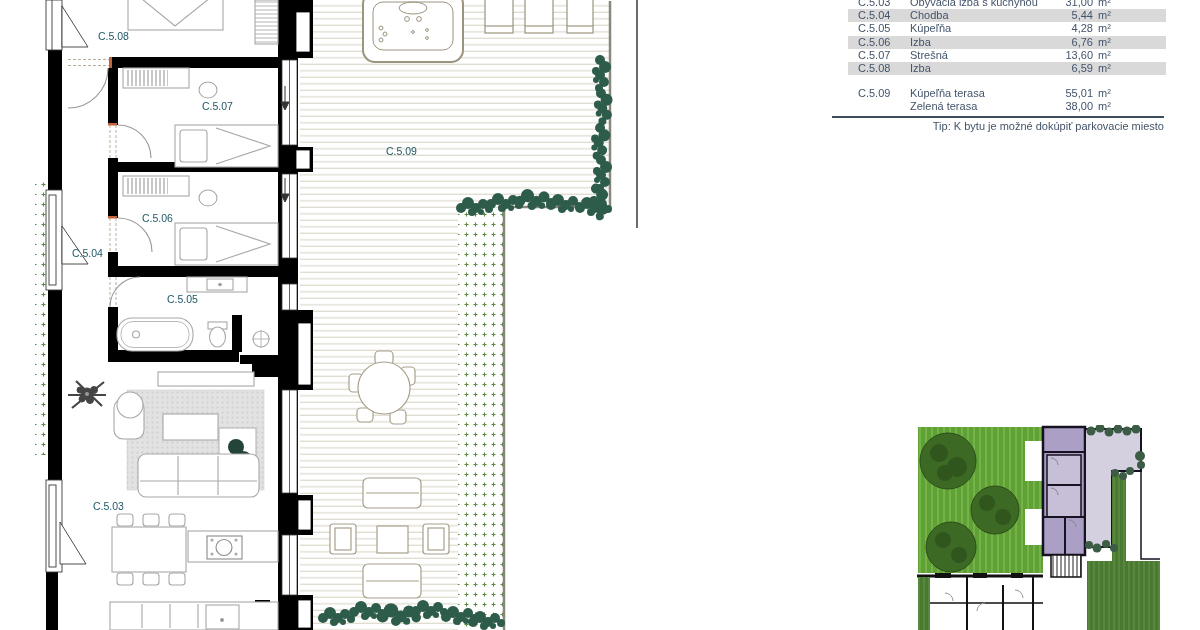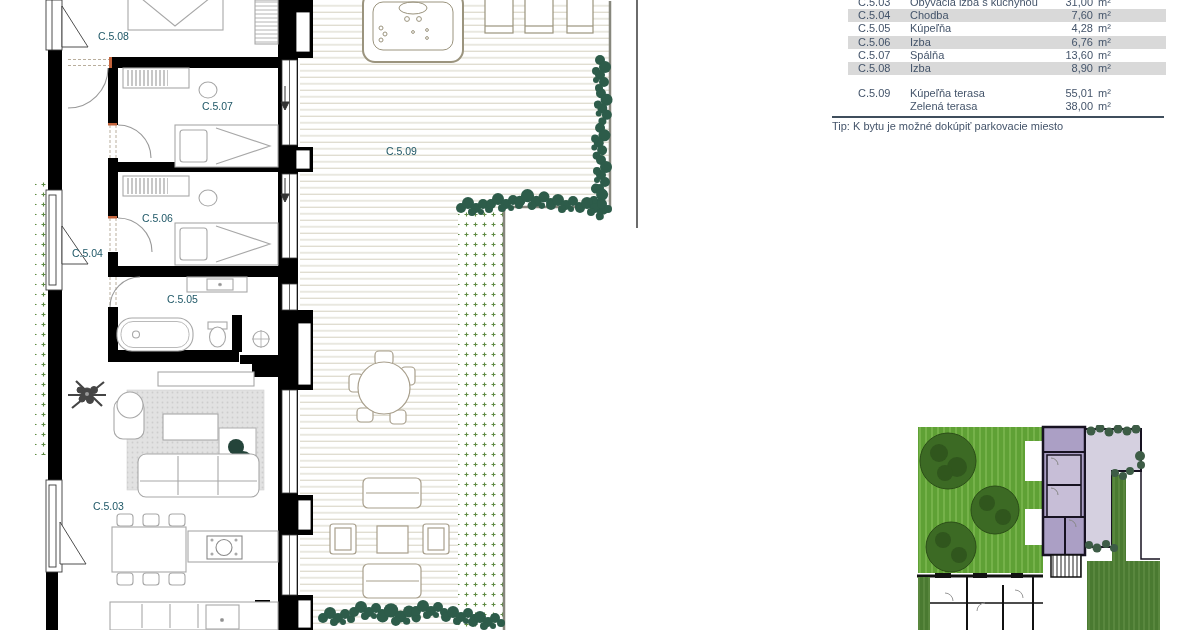--- a/index.html
+++ b/index.html
@@ -12,21 +12,21 @@
   .legend{position:absolute;left:848px;top:-4px;width:318px;color:#44546a;font-size:11px;}
   .lrow{display:flex;align-items:center;height:13.2px;line-height:13.2px;box-sizing:border-box;
         padding-left:10px;}
   .lrow.shaded{background:#d9d9d9;}
   .lrow .code{width:52px;flex:none;}
   .lrow .name{width:135px;flex:none;white-space:nowrap;overflow:hidden;}
   .lrow .area{width:48px;flex:none;text-align:right;}
   .lrow .unit{width:26px;flex:none;padding-left:5px;}
   .roofblock{margin-top:12px;}
   .rule{position:absolute;left:-16px;top:120px;width:332px;border-top:2px solid #3f4e5c;}
-  .tip{position:absolute;left:-16px;top:124px;width:332px;text-align:left;height:13px;
+  .tip{position:absolute;left:-16px;top:124px;width:332px;text-align:right;height:13px;
        line-height:13px;white-space:nowrap;}
 </style>
 </head>
 <body>
 
 <div class="stage">
 
 <svg class="plan-svg" viewBox="0 0 615 630">
   <defs>
     <pattern id="deck" width="10" height="6.5" patternUnits="userSpaceOnUse">
@@ -324,45 +324,45 @@
 <div class="legend">
   <div class="lrow">
     <span class="code">C.5.03</span>
     <span class="name">Obývacia izba s kuchyňou</span>
     <span class="area">31,00</span>
     <span class="unit">m²</span>
   </div>
   <div class="lrow shaded">
     <span class="code">C.5.04</span>
     <span class="name">Chodba</span>
-    <span class="area">7,60</span>
+    <span class="area">5,44</span>
     <span class="unit">m²</span>
   </div>
   <div class="lrow">
     <span class="code">C.5.05</span>
     <span class="name">Kúpeľňa</span>
     <span class="area">4,28</span>
     <span class="unit">m²</span>
   </div>
   <div class="lrow shaded">
     <span class="code">C.5.06</span>
     <span class="name">Izba</span>
     <span class="area">6,76</span>
     <span class="unit">m²</span>
   </div>
   <div class="lrow">
     <span class="code">C.5.07</span>
-    <span class="name">Spálňa</span>
+    <span class="name">Strešná</span>
     <span class="area">13,60</span>
     <span class="unit">m²</span>
   </div>
   <div class="lrow shaded">
     <span class="code">C.5.08</span>
     <span class="name">Izba</span>
-    <span class="area">8,90</span>
+    <span class="area">6,59</span>
     <span class="unit">m²</span>
   </div>
 
   <div class="roofblock">
     <div class="lrow">
       <span class="code">C.5.09</span>
       <span class="name">Kúpeľňa terasa</span>
       <span class="area">55,01</span>
       <span class="unit">m²</span>
     </div>

